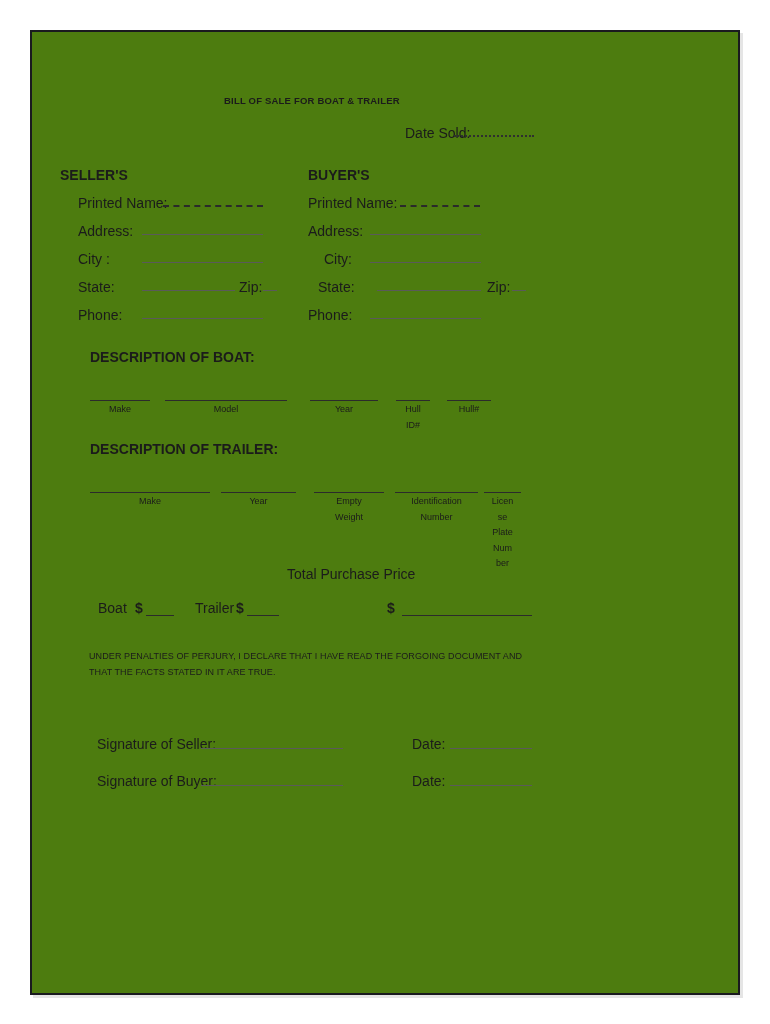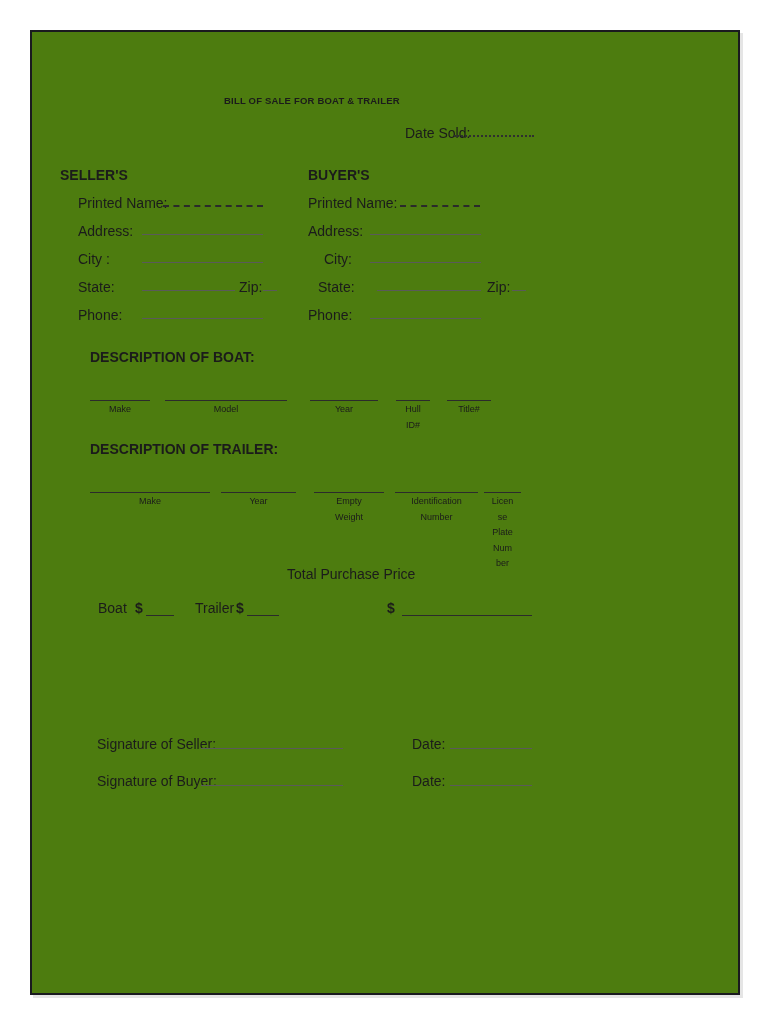--- a/index.html
+++ b/index.html
@@ -139,21 +139,21 @@
   <div class="rule-dark" style="left:133px; top:368px; width:122px;"></div>
   <div class="rule-dark" style="left:278px; top:368px; width:68px;"></div>
   <div class="rule-dark" style="left:364px; top:368px; width:34px;"></div>
   <div class="rule-dark" style="left:415px; top:368px; width:44px;"></div>
 
   <div class="cap" style="left:58px; top:370px; width:60px;">Make</div>
   <div class="cap" style="left:133px; top:370px; width:122px;">Model</div>
   <div class="cap" style="left:278px; top:370px; width:68px;">Year</div>
   <div class="cap" style="left:364px; top:370px; width:34px; white-space:pre-line;">Hull
 ID#</div>
-  <div class="cap" style="left:415px; top:370px; width:44px;">Title#</div>
+  <div class="cap" style="left:415px; top:370px; width:44px;">Hull#</div>
 
   <div class="t bold" style="left:58px; top:412px;">DESCRIPTION OF TRAILER:</div>
 
   <div class="rule-dark" style="left:58px; top:460px; width:120px;"></div>
   <div class="rule-dark" style="left:189px; top:460px; width:75px;"></div>
   <div class="rule-dark" style="left:282px; top:460px; width:70px;"></div>
   <div class="rule-dark" style="left:363px; top:460px; width:83px;"></div>
   <div class="rule-dark" style="left:452px; top:460px; width:37px;"></div>
 
   <div class="cap" style="left:58px; top:462px; width:120px;">Make</div>
@@ -173,20 +173,22 @@
   <div class="rule-dark" style="left:114px; top:583px; width:28px;"></div>
 
   <div class="t" style="left:163px; top:571px;">Trailer</div>
   <div class="t bold" style="left:204px; top:571px;">$</div>
   <div class="rule-dark" style="left:215px; top:583px; width:32px;"></div>
 
   <div class="t" style="left:255px; top:537px;text-align:center;">Total Purchase Price</div>
   <div class="t bold" style="left:355px; top:571px;">$</div>
   <div class="rule-dark" style="left:370px; top:583px; width:130px;"></div>
 
+  <div class="para" style="left:57px; top:616px; width:470px;">UNDER PENALTIES OF PERJURY, I DECLARE THAT I HAVE READ THE FORGOING DOCUMENT AND
+THAT THE FACTS STATED IN IT ARE TRUE.</div>
 
   <div class="t" style="left:65px; top:707px;">Signature of Seller:</div>
   <div class="rule" style="left:169px; top:716px; width:142px;"></div>
   <div class="t" style="left:380px; top:707px;">Date:</div>
   <div class="rule" style="left:418px; top:716px; width:82px;"></div>
 
   <div class="t" style="left:65px; top:744px;">Signature of Buyer:</div>
   <div class="rule" style="left:169px; top:753px; width:142px;"></div>
   <div class="t" style="left:380px; top:744px;">Date:</div>
   <div class="rule" style="left:418px; top:753px; width:82px;"></div>

